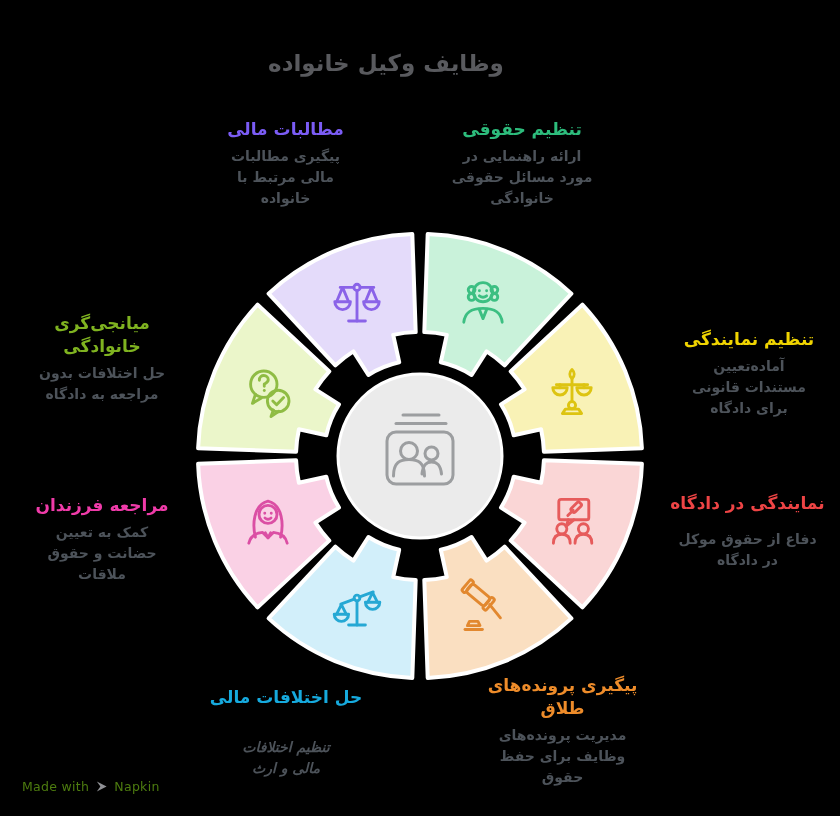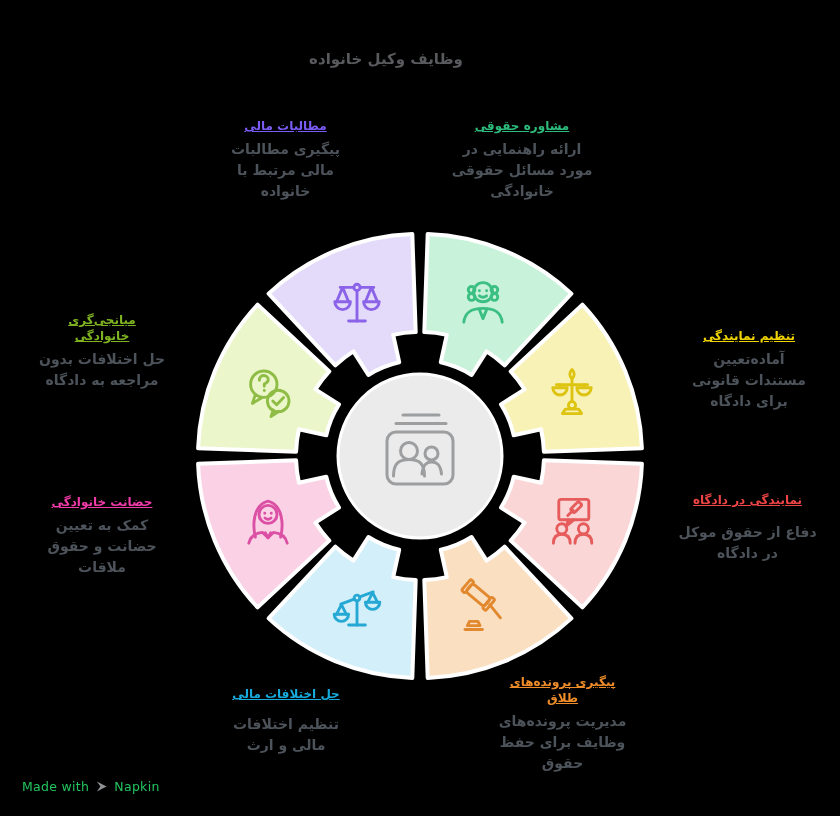--- a/index.html
+++ b/index.html
@@ -2,28 +2,28 @@
 <html lang="fa"><head>
 <meta charset="utf-8">
 <style>
   html,body{margin:0;padding:0;background:#000;}
   body{
     width:840px;height:816px;position:relative;overflow:hidden;
     font-family:"DejaVu Sans",sans-serif;
   }
   .title{
     position:absolute;top:50px;left:0;width:772px;text-align:center;
-    font-size:15px;font-weight:bold;direction:rtl;
+    font-size:23px;font-weight:bold;direction:rtl;
   }
   .wheel{position:absolute;left:0;top:0;}
   .block{position:absolute;text-align:center;direction:rtl;}
-  .block .lbl{font-weight:bold;font-size:12px;line-height:1.35;white-space:pre-line;text-decoration:underline;}
+  .block .lbl{font-weight:bold;font-size:17px;line-height:1.35;white-space:pre-line;}
   .block .desc{font-weight:bold;font-size:14px;line-height:1.5;white-space:pre-line;margin-top:5px;}
   .block.b-red .desc{margin-top:14px;}
-  .block.b-cyan .desc{margin-top:12px;}
+  .block.b-cyan .desc{margin-top:28px;font-style:italic;}
   .watermark{
     position:absolute;left:22px;top:779px;display:flex;align-items:center;gap:6px;
     font-size:12.5px;letter-spacing:.3px;
   }
 </style>
 </head>
 <body>
 
 <div class="title" style="color: rgb(89, 90, 94);">وظایف وکیل خانواده</div>
 
@@ -134,21 +134,21 @@
     <path d="M24 13.6 V39"></path>
     <path d="M17 39 H31"></path>
     <path d="M12 11 L7 23 M12 11 L17 23"></path>
     <path d="M5.5 23 A6.5 6.5 0 0 0 18.5 23 Z"></path>
     <path d="M36 11 L31 23 M36 11 L41 23"></path>
     <path d="M29.5 23 A6.5 6.5 0 0 0 42.5 23 Z"></path>
   </g>
 </svg>
 
 <div class="block" style="left:432px;top:118px;width:180px;">
-  <div class="lbl" style="color: rgb(45, 188, 124);">مشاوره حقوقی</div>
+  <div class="lbl" style="color: rgb(45, 188, 124);">تنظیم حقوقی</div>
   <div class="desc" style="color: rgb(77, 83, 90);">ارائه راهنمایی در
 مورد مسائل حقوقی
 خانوادگی</div>
 </div>
 
 <div class="block" style="left:660px;top:328px;width:178px;">
   <div class="lbl" style="color: rgb(240, 212, 0);">تنظیم نمایندگی</div>
   <div class="desc" style="color: rgb(77, 83, 90);">آماده‌تعیین
 مستندات قانونی
 برای دادگاه</div>
@@ -168,39 +168,39 @@
 حقوق</div>
 </div>
 
 <div class="block b-cyan" style="left:196px;top:686px;width:180px;">
   <div class="lbl" style="color: rgb(22, 170, 222);">حل اختلافات مالی</div>
   <div class="desc" style="color: rgb(77, 83, 90);">تنظیم اختلافات
 مالی و ارث</div>
 </div>
 
 <div class="block" style="left:12px;top:494px;width:180px;">
-  <div class="lbl" style="color: rgb(240, 59, 169);">حضانت خانوادگی</div>
+  <div class="lbl" style="color: rgb(240, 59, 169);">مراجعه فرزندان</div>
   <div class="desc" style="color: rgb(77, 83, 90);">کمک به تعیین
 حضانت و حقوق
 ملاقات</div>
 </div>
 
 <div class="block" style="left:12px;top:312px;width:180px;">
   <div class="lbl" style="color: rgb(127, 179, 32);">میانجی‌گری
 خانوادگی</div>
   <div class="desc" style="color: rgb(77, 83, 90);">حل اختلافات بدون
 مراجعه به دادگاه</div>
 </div>
 
 <div class="block" style="left:198px;top:118px;width:175px;">
   <div class="lbl" style="color: rgb(123, 92, 245);">مطالبات مالی</div>
   <div class="desc" style="color: rgb(77, 83, 90);">پیگیری مطالبات
 مالی مرتبط با
 خانواده</div>
 </div>
 
-<div class="watermark" style="color: #22c55e;">
+<div class="watermark" style="color: #4d7c0f;">
   <span>Made with</span>
   <svg width="13" height="13" viewBox="0 0 14 14">
     <path d="M2 1.5 L12.5 7 L2 12.5 L5.8 7 Z" fill="#8f9094"></path>
   </svg>
   <span>Napkin</span>
 </div>
 
 </body></html>

